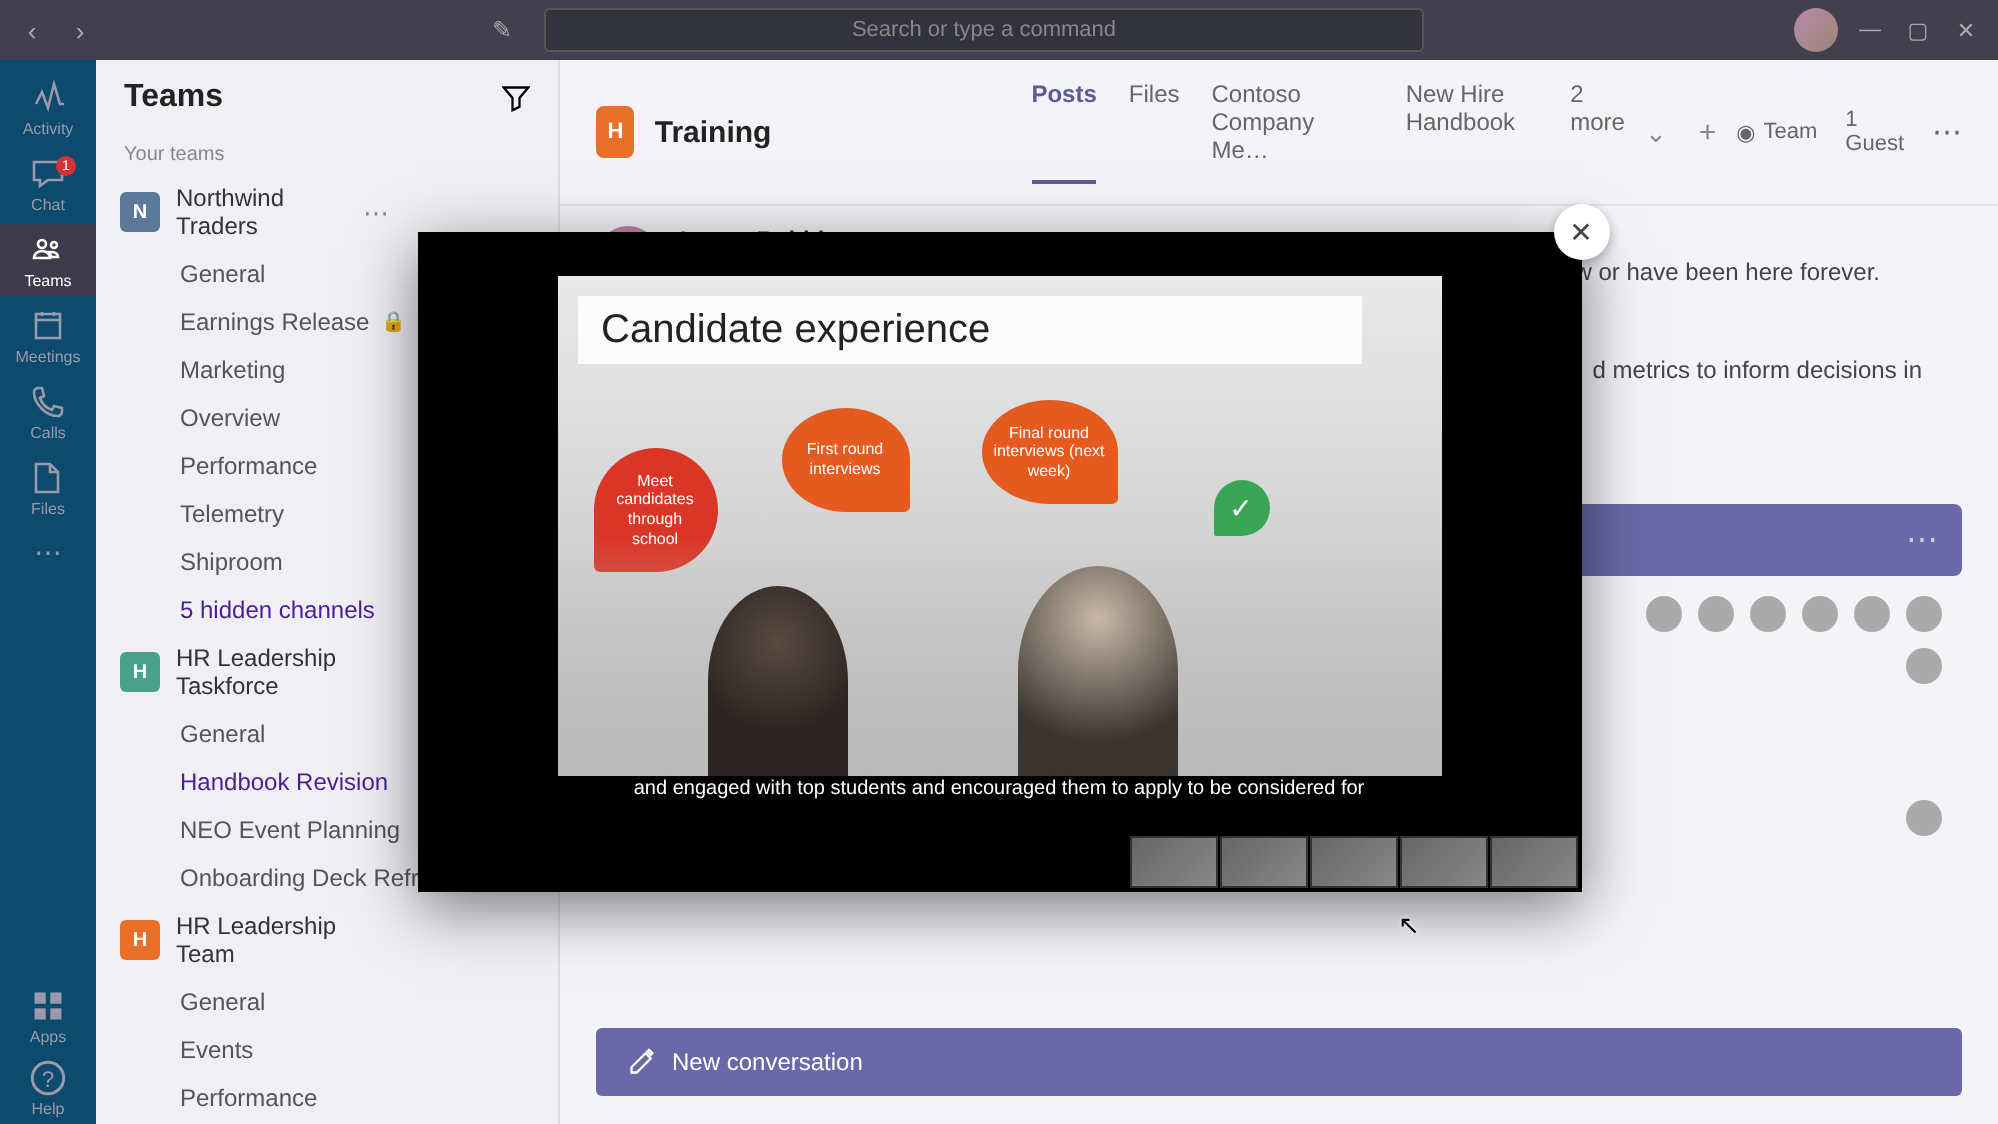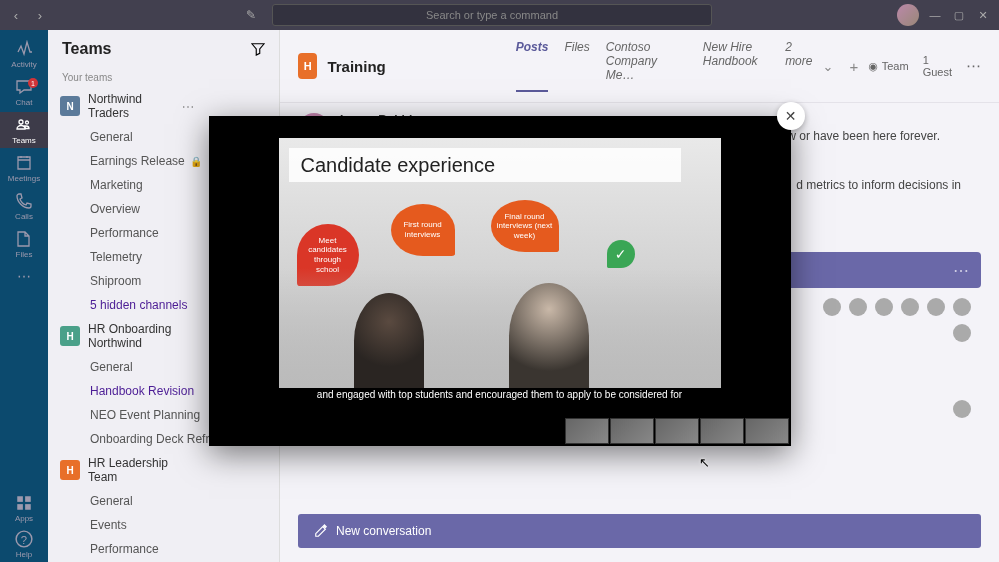--- a/index.html
+++ b/index.html
@@ -30,21 +30,21 @@
 .team .more{ color:#888; font-size:13px; visibility:hidden; }
 .ch{ padding:5px 12px 5px 42px; font-size:12px; color:#555; cursor:pointer; display:flex; align-items:center; gap:6px; }
 .ch.bold{ font-weight:400; color:#4c1d95; }
 .ch.muted{ color:#4c1d95; }
 .ch .lock{ font-size:10px; }
 .content{ flex:1; background:#f4f3f8; display:flex; flex-direction:column; overflow:hidden; position:relative; }
 .ch-hdr{ display:flex; align-items:center; padding:10px 18px; gap:10px; border-bottom:1px solid #e4e2e9; }
 .ch-ico{ width:26px; height:26px; border-radius:4px; background:#e86f29; display:flex; align-items:center; justify-content:center; font-size:11px; color:#fff; font-weight:600; }
 .ch-hdr h2{ font-size:15px; font-weight:700; color:#222; }
 .tabs{ display:flex; gap:16px; margin-left:120px; font-size:12px; color:#666; }
-.tabs .tab{ cursor:pointer; padding-bottom:10px;font-style:italic; }
+.tabs .tab{ cursor:pointer; padding-bottom:10px; }
 .tabs .tab.active{ color:#5b5a9a; border-bottom:2px solid #5b5a9a; font-weight:600; }
 .ch-hdr .r{ margin-left:auto; display:flex; gap:14px; align-items:center; color:#666; font-size:11px; }
 .ch-hdr .pill{ display:flex; align-items:center; gap:4px; cursor:pointer; }
 .feed{ padding:10px 18px; overflow-y:auto; flex:1; }
 .post{ display:flex; gap:10px; margin-bottom:8px; }
 .post .av{ width:32px; height:32px; border-radius:50%; background:linear-gradient(135deg,#c8b,#a78); flex-shrink:0; }
 .post .bod{ flex:1; }
 .post .ln{ font-size:12px; margin-bottom:2px; }
 .post .ln .nm{ color:#333; font-weight:600; }
 .post .ln .ts{ color:#999; font-size:10px; margin-left:6px; }
@@ -182,21 +182,21 @@
         <div class="ch">General</div>
         <div class="ch">Earnings Release <span class="lock">🔒</span></div>
         <div class="ch">Marketing</div>
         <div class="ch">Overview</div>
         <div class="ch">Performance</div>
         <div class="ch">Telemetry</div>
         <div class="ch">Shiproom</div>
         <div class="ch muted">5 hidden channels</div>
         <div class="team">
           <div class="tico" style="background:#4aa089">H</div>
-          <span>HR Onboarding Northwind</span>
+          <span>HR Leadership Taskforce</span>
           <span class="more">⋯</span>
         </div>
         <div class="ch">General</div>
         <div class="ch bold">Handbook Revision</div>
         <div class="ch">NEO Event Planning</div>
         <div class="ch">Onboarding Deck Refresh</div>
         <div class="team">
           <div class="tico" style="background:#e86f29">H</div>
           <span>HR Leadership Team</span>
           <span class="more">⋯</span>

